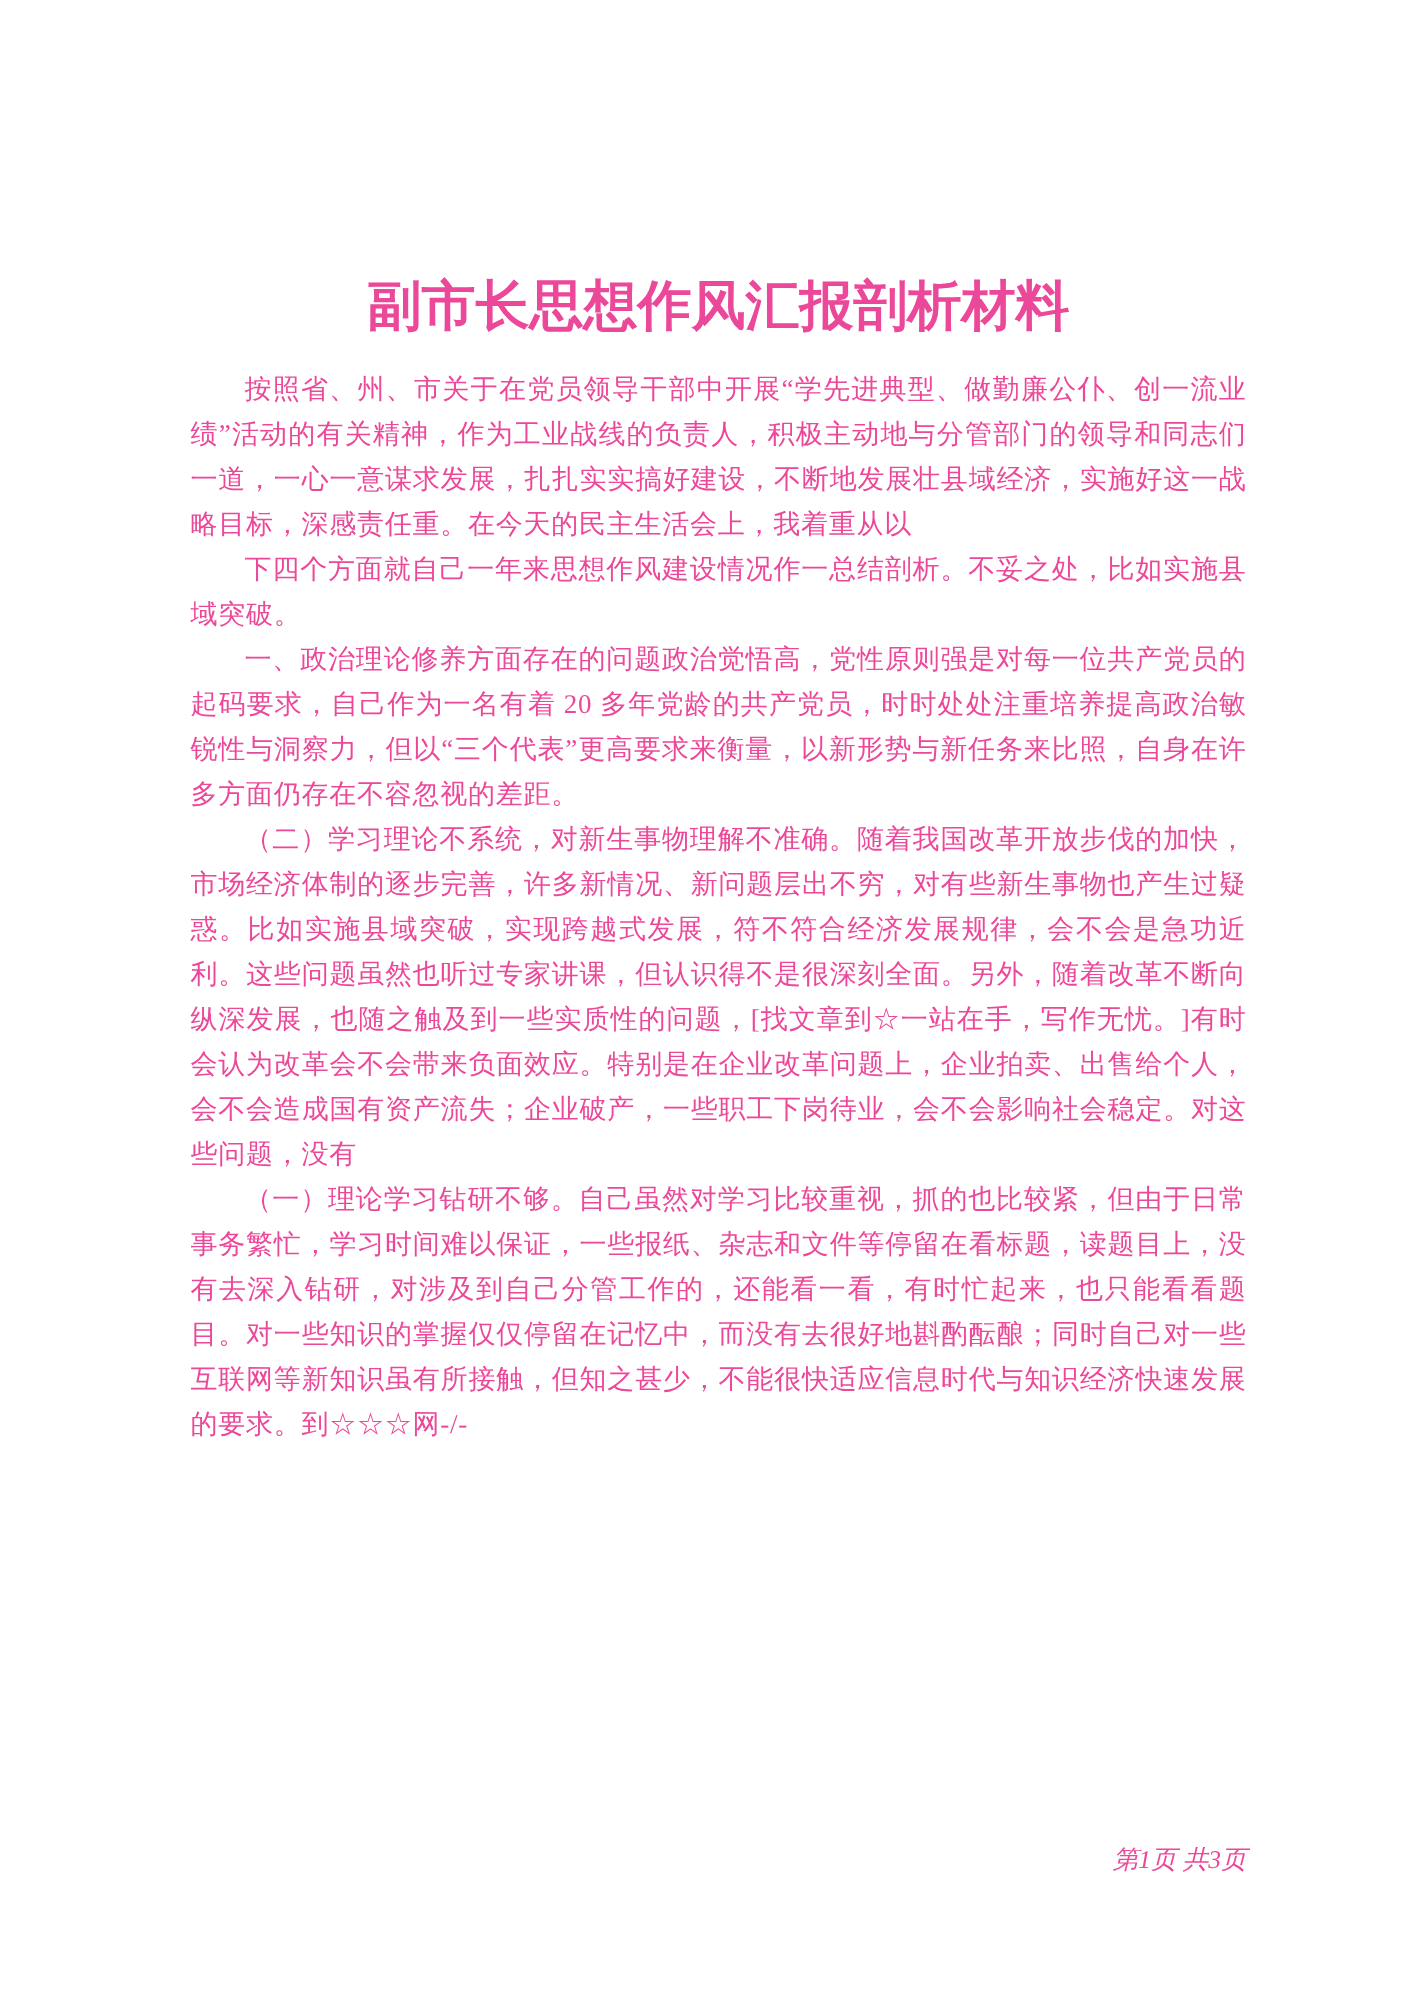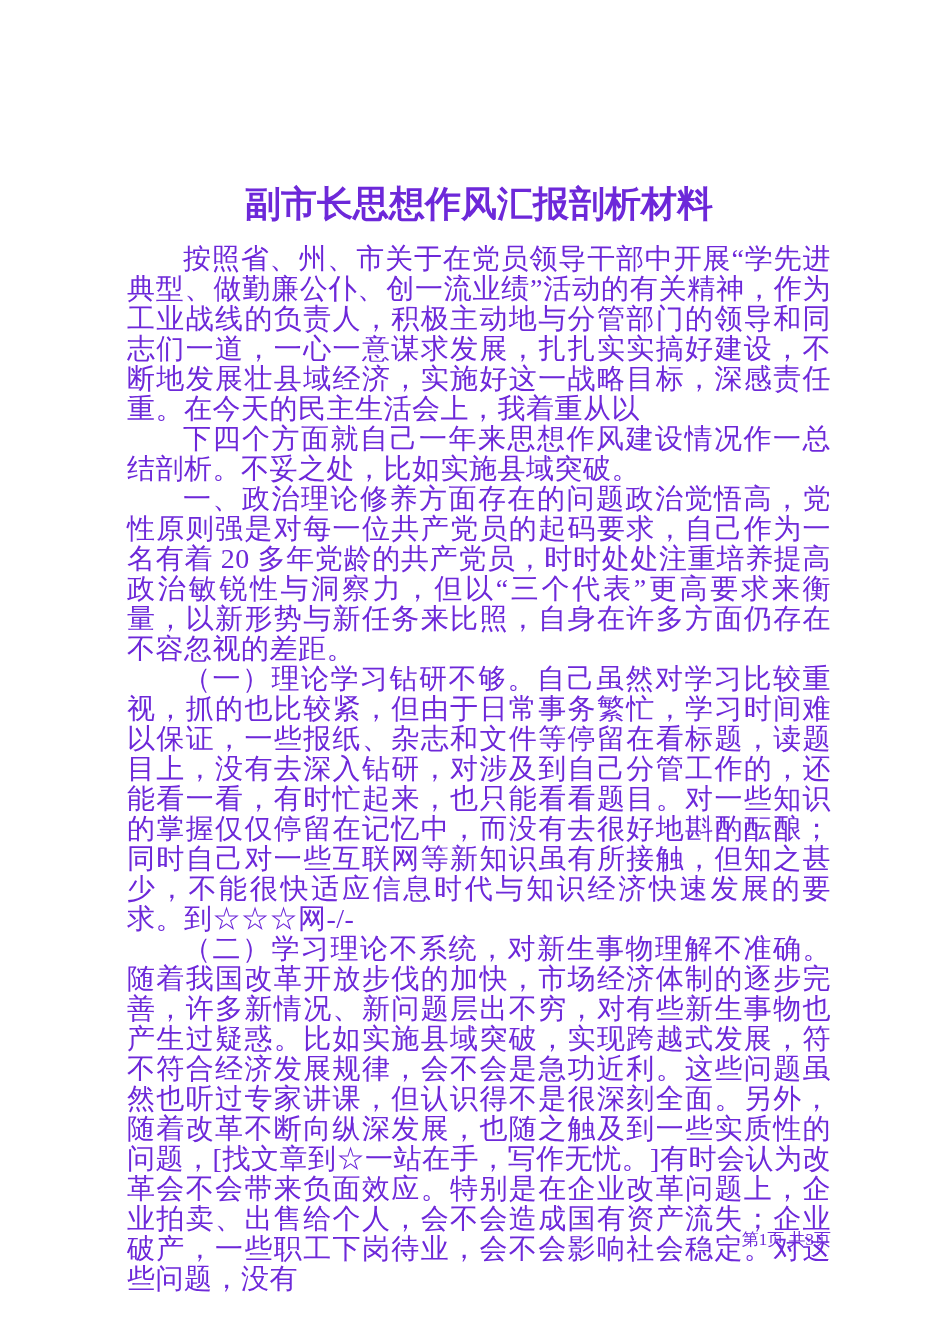--- a/index.html
+++ b/index.html
@@ -5,66 +5,67 @@
   html, body {
     margin: 0;
     padding: 0;
     background: #ffffff;
   }
   .page {
     position: relative;
     width: 950px;
     height: 1344px;
     background: #ffffff;
-    color: #6d28d9;
+    color: #ec4899;
     font-family: "Liberation Serif", "DejaVu Serif", serif;
     overflow: hidden;
   }
   .content {
     position: absolute;
     left: 127px;
     top: 180px;
     width: 704px;
   }
   .doc-title {
     margin: 0 0 16px 0;
     font-size: 36px;
     line-height: 48px;
     font-weight: bold;
     text-align: center;
     letter-spacing: 0px;
   }
   .doc-body p {
     margin: 0;
-    font-size: 28px;
+    font-size: 18px;
     line-height: 30px;
     text-align: justify;
     text-indent: 2em;
     word-break: break-all;
     letter-spacing: 0.5px;
   }
   .page-footer {
     position: absolute;
     right: 119px;
     bottom: 94px;
     font-size: 17px;
     line-height: 20px;
     text-align: right;
+    font-style: italic;
   }
 </style>
 </head>
 <body>
 
 <div class="page">
   <div class="content">
     <h1 class="doc-title">副市长思想作风汇报剖析材料</h1>
     <div class="doc-body">
       <p>按照省、州、市关于在党员领导干部中开展“学先进典型、做勤廉公仆、创一流业绩”活动的有关精神，作为工业战线的负责人，积极主动地与分管部门的领导和同志们一道，一心一意谋求发展，扎扎实实搞好建设，不断地发展壮县域经济，实施好这一战略目标，深感责任重。在今天的民主生活会上，我着重从以</p>
       <p>下四个方面就自己一年来思想作风建设情况作一总结剖析。不妥之处，比如实施县域突破。</p>
       <p>一、政治理论修养方面存在的问题政治觉悟高，党性原则强是对每一位共产党员的起码要求，自己作为一名有着 20 多年党龄的共产党员，时时处处注重培养提高政治敏锐性与洞察力，但以“三个代表”更高要求来衡量，以新形势与新任务来比照，自身在许多方面仍存在不容忽视的差距。</p>
+      <p>（二）学习理论不系统，对新生事物理解不准确。随着我国改革开放步伐的加快，市场经济体制的逐步完善，许多新情况、新问题层出不穷，对有些新生事物也产生过疑惑。比如实施县域突破，实现跨越式发展，符不符合经济发展规律，会不会是急功近利。这些问题虽然也听过专家讲课，但认识得不是很深刻全面。另外，随着改革不断向纵深发展，也随之触及到一些实质性的问题，[找文章到☆一站在手，写作无忧。]有时会认为改革会不会带来负面效应。特别是在企业改革问题上，企业拍卖、出售给个人，会不会造成国有资产流失；企业破产，一些职工下岗待业，会不会影响社会稳定。对这些问题，没有</p>
       <p>（一）理论学习钻研不够。自己虽然对学习比较重视，抓的也比较紧，但由于日常事务繁忙，学习时间难以保证，一些报纸、杂志和文件等停留在看标题，读题目上，没有去深入钻研，对涉及到自己分管工作的，还能看一看，有时忙起来，也只能看看题目。对一些知识的掌握仅仅停留在记忆中，而没有去很好地斟酌酝酿；同时自己对一些互联网等新知识虽有所接触，但知之甚少，不能很快适应信息时代与知识经济快速发展的要求。到☆☆☆网-/-</p>
-      <p>（二）学习理论不系统，对新生事物理解不准确。随着我国改革开放步伐的加快，市场经济体制的逐步完善，许多新情况、新问题层出不穷，对有些新生事物也产生过疑惑。比如实施县域突破，实现跨越式发展，符不符合经济发展规律，会不会是急功近利。这些问题虽然也听过专家讲课，但认识得不是很深刻全面。另外，随着改革不断向纵深发展，也随之触及到一些实质性的问题，[找文章到☆一站在手，写作无忧。]有时会认为改革会不会带来负面效应。特别是在企业改革问题上，企业拍卖、出售给个人，会不会造成国有资产流失；企业破产，一些职工下岗待业，会不会影响社会稳定。对这些问题，没有</p>
     </div>
   </div>
   <div class="page-footer">
     <span>第1页  共3页</span>
   </div>
 </div>
 
 </body></html>

